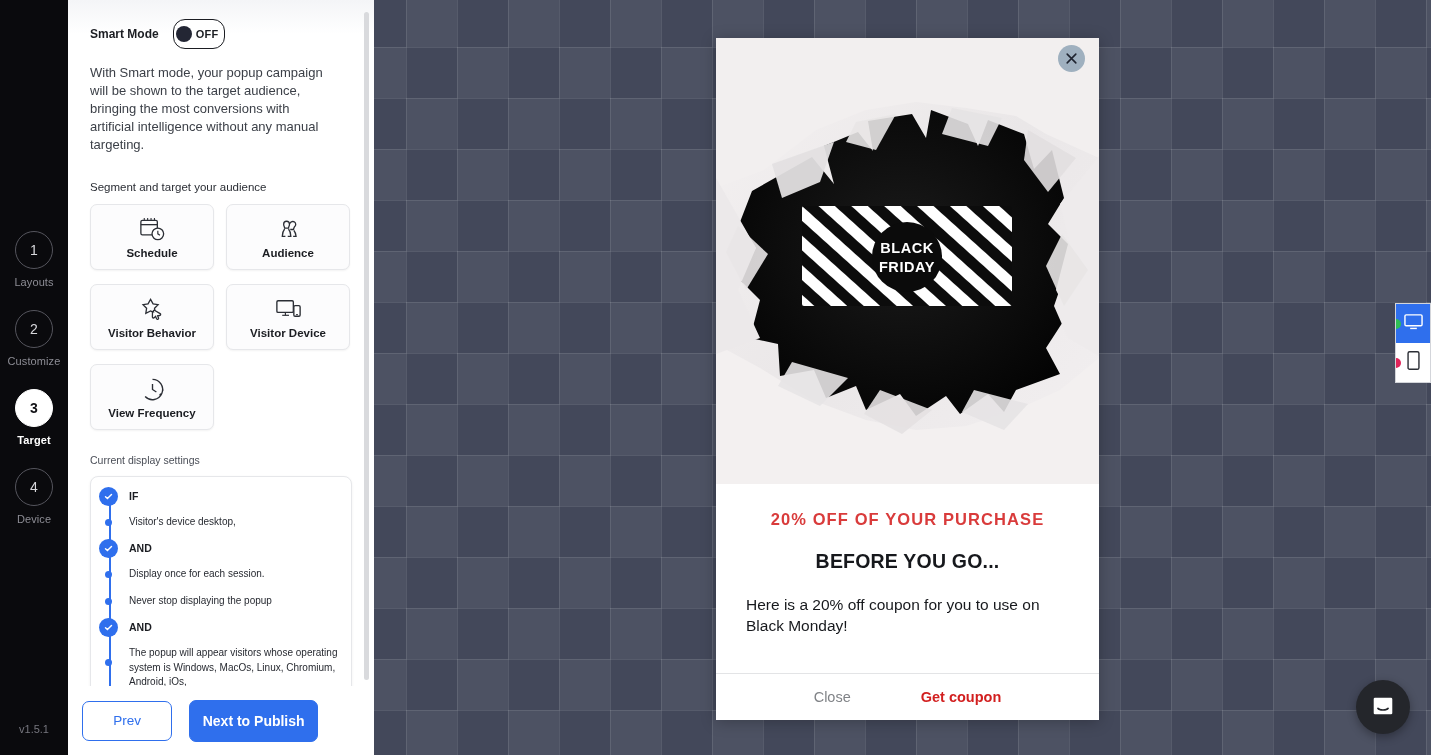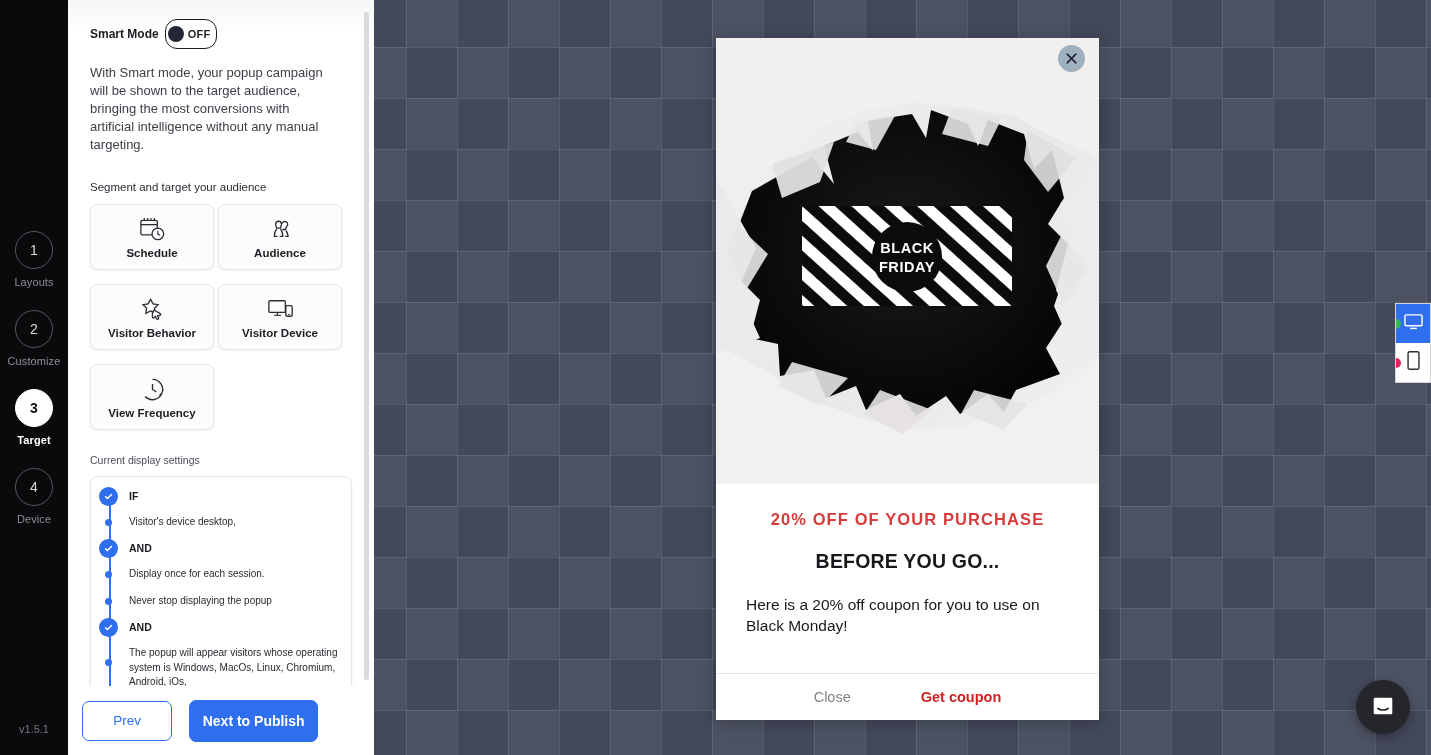--- a/index.html
+++ b/index.html
@@ -59,21 +59,21 @@
     overflow: hidden;
     padding: 12px 22px 0 22px;
     background: linear-gradient(180deg,#f4f5f7 0%,#ffffff 34px);
   }
   #panel-scrollbar {
     position: absolute; right: 5px; top: 12px;
     width: 5px; height: 668px;
     background: #d9dadd; border-radius: 3px;
   }
 
-  .smart-row { display: flex; align-items: center; gap: 6px; margin-top: 7px; }
+  .smart-row { display: flex; align-items: center; gap: 14px; margin-top: 7px; }
   .smart-label { font-size: 12px; font-weight: 700; color: #1b1d22; }
   .toggle {
     width: 52px; height: 30px; border-radius: 12px;
     border: 1.4px solid #1b1d22; background: #ffffff;
     display: flex; align-items: center; cursor: pointer;
   }
   .toggle-knob { width: 16px; height: 16px; border-radius: 50%; background: #232634; margin-left: 2px; }
   .toggle-state { font-size: 11px; font-weight: 700; color: #1b1d22; margin-left: 4px; letter-spacing: .3px; }
 
   .smart-desc {
@@ -81,21 +81,21 @@
     color: #3c4048; max-width: 242px;
   }
 
   .section-label {
     margin-top: 27px; font-size: 11.5px; color: #2b2e35; font-weight: 400;
   }
 
   .card-grid {
     margin-top: 11px;
     display: grid; grid-template-columns: 124px 124px;
-    gap: 14px 4px;
+    gap: 14px 12px;
   }
   .seg-card {
     height: 66px; border: 1px solid #e6e7ea; border-radius: 7px;
     background: #fcfcfd;
     box-shadow: 0 1px 2px rgba(17,20,28,.05);
     display: flex; flex-direction: column; align-items: center; justify-content: center;
     gap: 2px; cursor: pointer;
   }
   .seg-card svg { display: block; }
   .seg-card-label { font-size: 11.5px; font-weight: 700; color: #1b1d22; }

